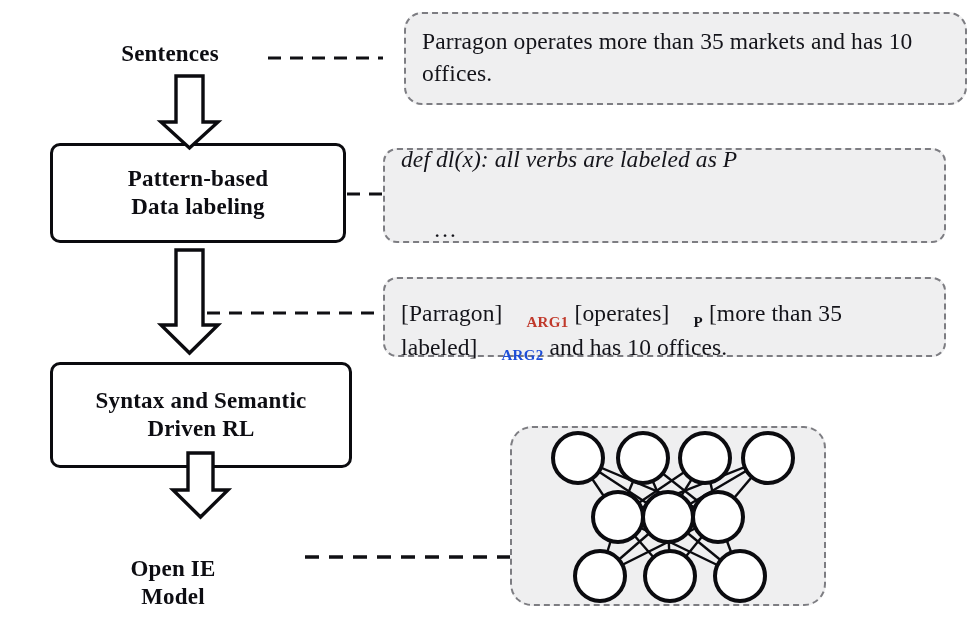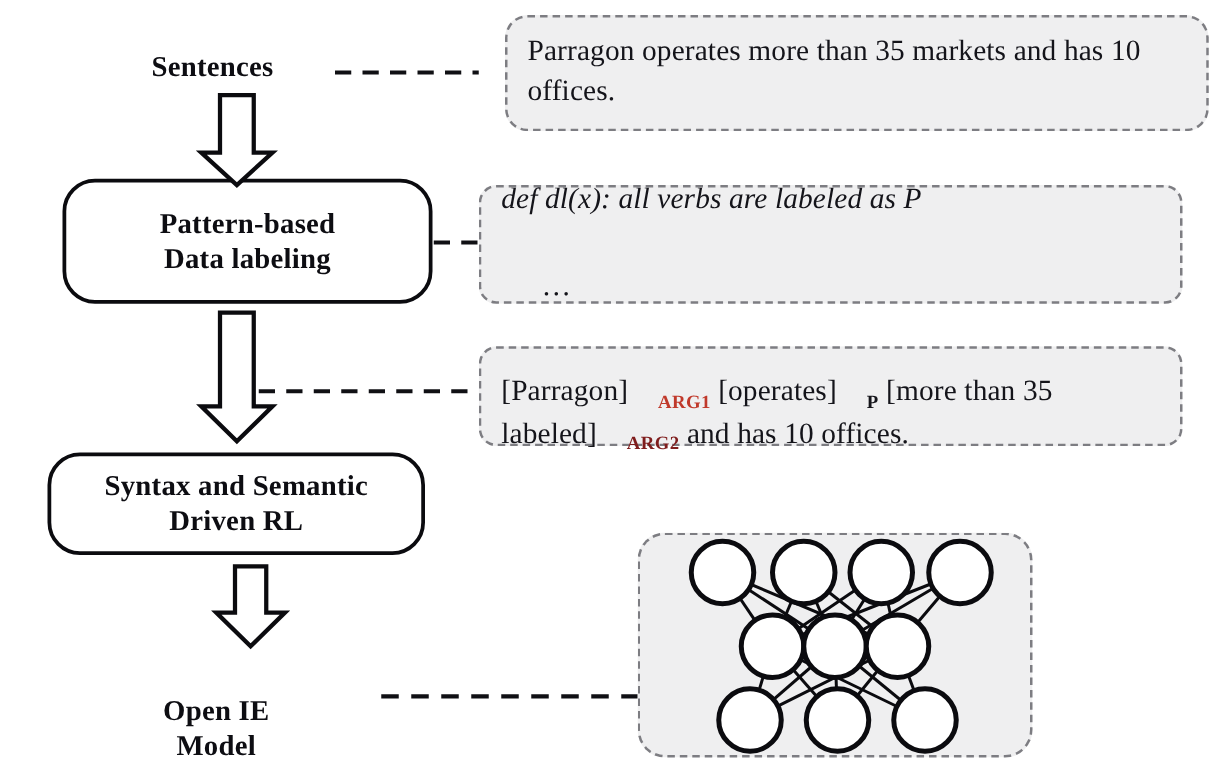--- a/index.html
+++ b/index.html
@@ -47,39 +47,39 @@
     left: 58px; top: 525px;
     width: 230px;
     font-size: 23px;
     line-height: 1.2;
     margin-top: 30px;
   }
 
   .proc-box {
     position: absolute;
     border: 3.5px solid #0b0b0f;
-    border-radius: 26px;
+    border-radius: 10px;
     background: #ffffff;
     display: flex;
     align-items: center;
     justify-content: center;
     box-sizing: border-box;
   }
   .proc-box span {
     display: block;
     text-align: center;
     font-weight: bold;
     font-size: 23px;
     line-height: 1.2;
     white-space: pre-line;
     color: #0d0d12;
     letter-spacing: 0.2px;
   }
   #box-pattern { left: 50px; top: 143px; width: 296px; height: 100px; }
-  #box-rl      { left: 38px; top: 362px; width: 302px; height: 82px; }
+  #box-rl      { left: 50px; top: 362px; width: 302px; height: 106px; }
 
   
   .note-box {
     position: absolute;
     background: #efeff0;
     border: 2.4px dashed #7d7d82;
     border-radius: 14px;
     box-sizing: border-box;
     display: flex;
     align-items: center;
@@ -98,21 +98,21 @@
   #note-pattern .note-text { line-height: 1.5; font-style: italic; }
 
   .sub {
     font-size: 15px;
     font-weight: bold;
     vertical-align: sub;
     letter-spacing: 0.3px;
     padding-left: 24px;
   }
   .sub-arg1 { color: #c0392b; }
-  .sub-arg2 { color: #7f1d1d; }
+  .sub-arg2 { color: #1d4ed8; }
   .sub-p    { color: #14141a; }
 
   
   #nn-panel {
     position: absolute;
     left: 510px; top: 426px;
     width: 316px; height: 180px;
     background: #efeff0;
     border: 2.6px dashed #7d7d82;
     border-radius: 22px;

